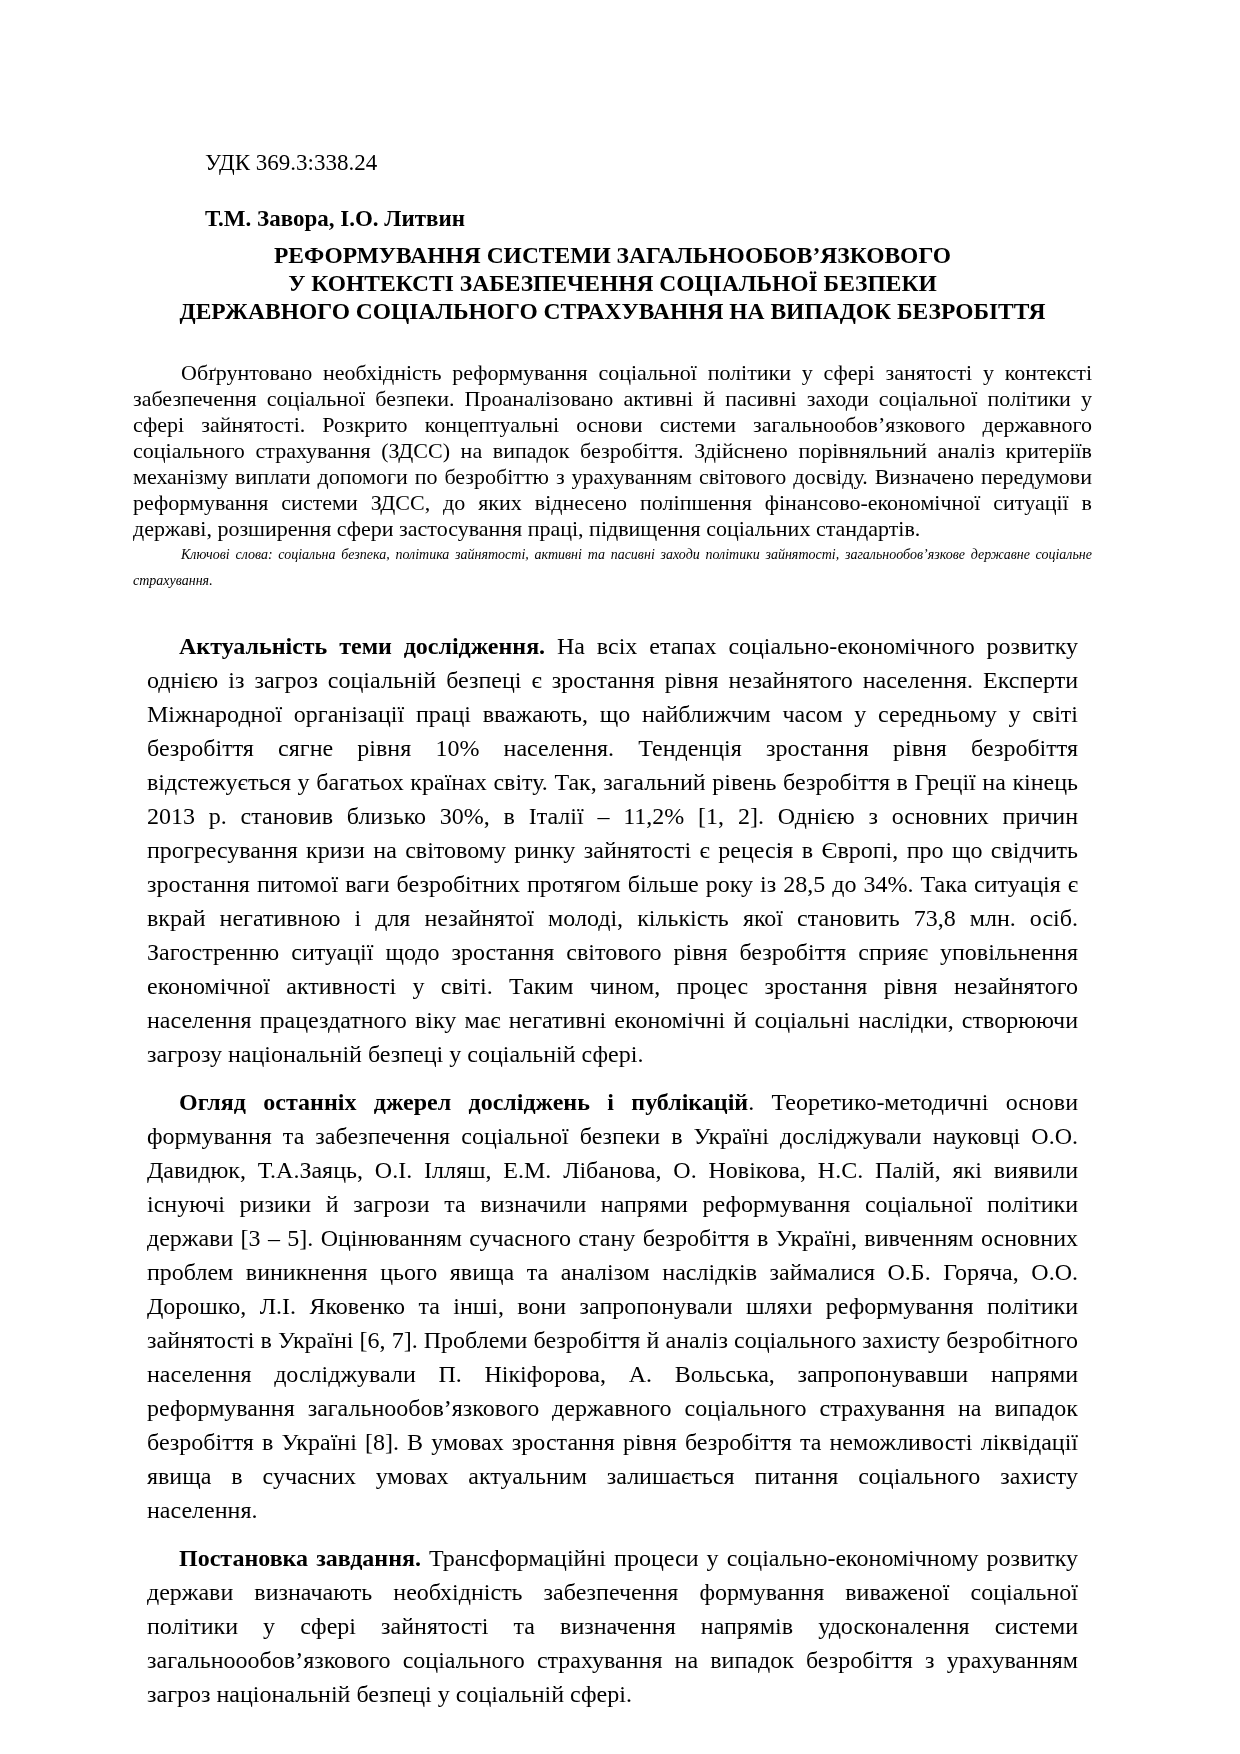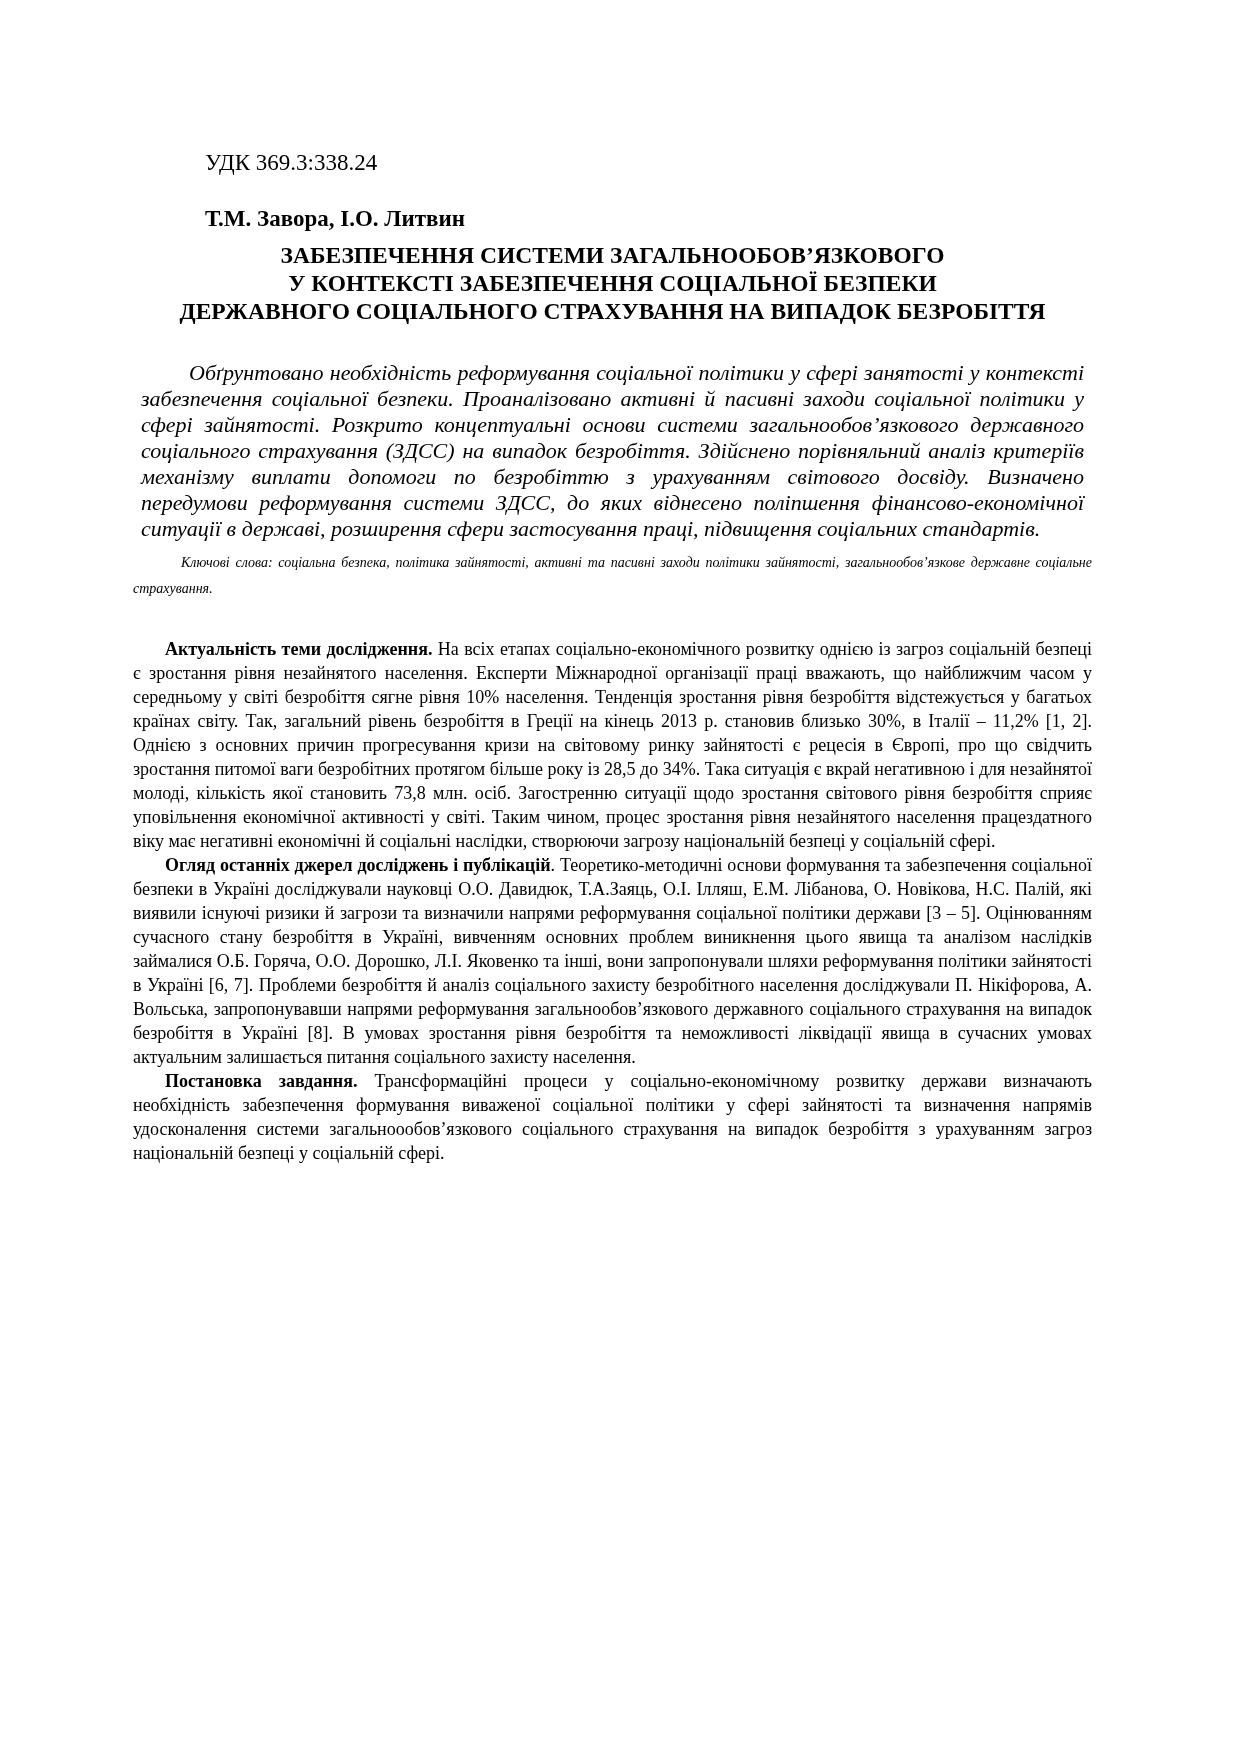--- a/index.html
+++ b/index.html
@@ -35,55 +35,54 @@
   .title {
     font-size: 23.5px;
     line-height: 28px;
     font-weight: bold;
     text-align: center;
     margin: 0 0 35px 0;
   }
   .abstract {
     font-size: 22px;
     line-height: 26px;
-    font-style: italic;
     text-align: justify;
     text-indent: 48px;
-    margin: 8px;
+    margin: 0;
   }
   .keywords {
     font-size: 14px;
     line-height: 26px;
     font-style: italic;
     text-align: justify;
     text-indent: 48px;
     margin: 0 0 35px 0;
   }
   .body-par {
-    font-size: 18px;
-    line-height: 24px;
+    font-size: 24px;
+    line-height: 34px;
     text-align: justify;
     text-indent: 32px;
-    margin: 0;
+    margin: 14px;
   }
   .lead {
     font-weight: bold;
   }
 </style>
 </head>
 <body>
 
 <div class="page">
 
   <p class="udc">УДК 369.3:338.24</p>
 
   <p class="authors">Т.М. Завора, І.О. Литвин</p>
 
   <div class="title">
-    <div>ЗАБЕЗПЕЧЕННЯ СИСТЕМИ ЗАГАЛЬНООБОВ’ЯЗКОВОГО</div>
+    <div>РЕФОРМУВАННЯ СИСТЕМИ ЗАГАЛЬНООБОВ’ЯЗКОВОГО</div>
     <div>У КОНТЕКСТІ ЗАБЕЗПЕЧЕННЯ СОЦІАЛЬНОЇ БЕЗПЕКИ</div>
     <div>ДЕРЖАВНОГО СОЦІАЛЬНОГО СТРАХУВАННЯ НА ВИПАДОК БЕЗРОБІТТЯ</div>
   </div>
 
   <p class="abstract">Обґрунтовано необхідність реформування соціальної політики у сфері занятості у контексті забезпечення соціальної безпеки. Проаналізовано активні й пасивні заходи соціальної політики у сфері зайнятості. Розкрито концептуальні основи системи загальнообов’язкового державного соціального страхування (ЗДСС) на випадок безробіття. Здійснено порівняльний аналіз критеріїв механізму виплати допомоги по безробіттю з урахуванням світового досвіду. Визначено передумови реформування системи ЗДСС, до яких віднесено поліпшення фінансово-економічної ситуації в державі, розширення сфери застосування праці, підвищення соціальних стандартів.</p>
 
   <p class="keywords">
     <span>Ключові слова:</span><span> соціальна безпека, політика зайнятості, активні та пасивні заходи політики зайнятості, загальнообов’язкове державне соціальне страхування.</span>
   </p>
 

